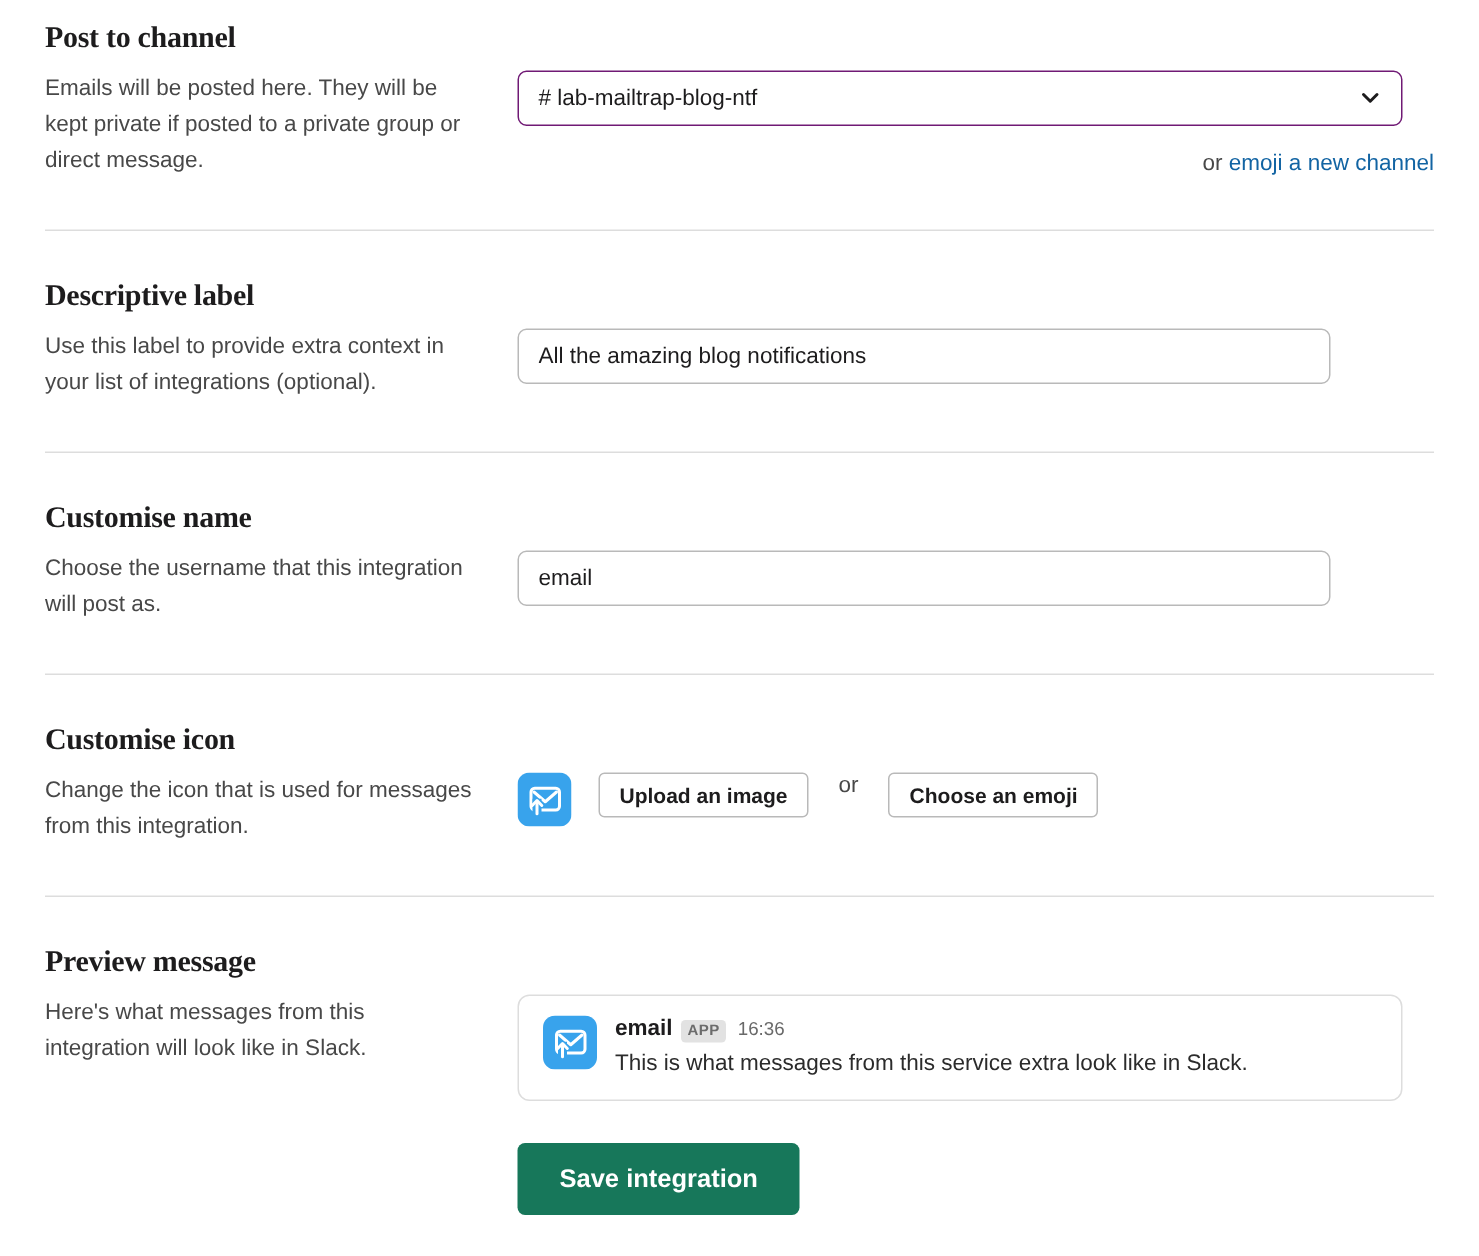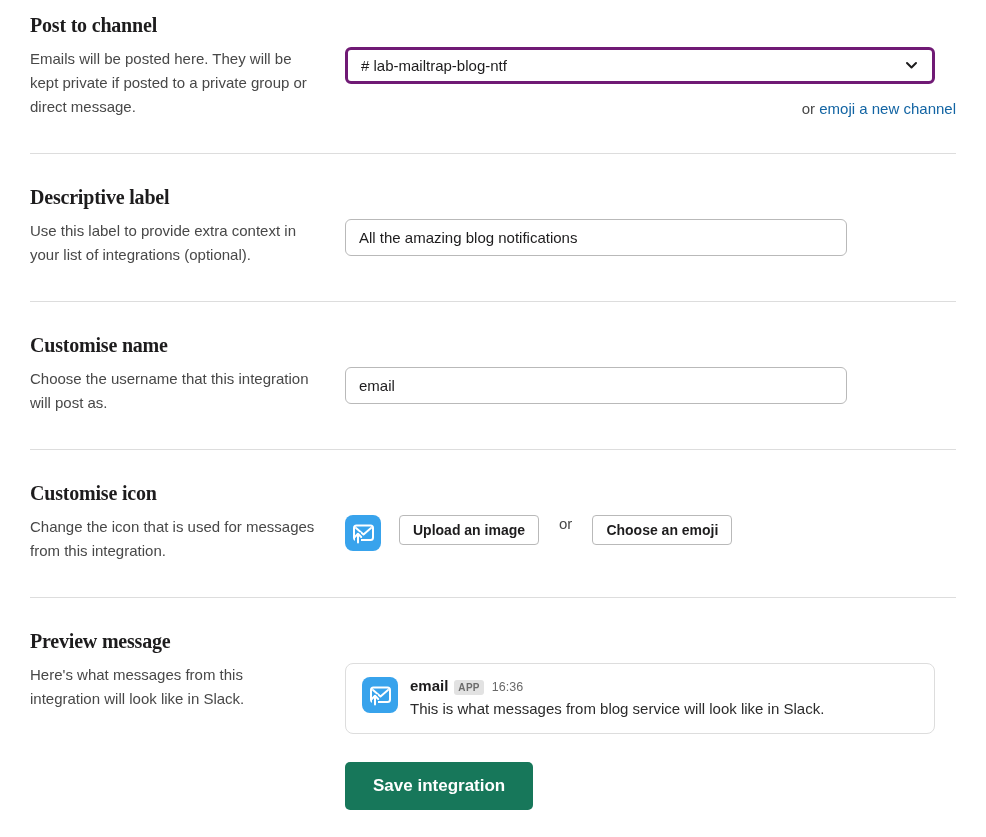--- a/index.html
+++ b/index.html
@@ -36,21 +36,21 @@
   hr.section-divider {
     border: 0;
     border-top: 1px solid #dddddd;
     margin: 34px 0 32px 0;
   }
 
   
   .select-box {
     width: 590px;
     height: 37px;
-    border: 3px solid #701a75;
+    border: 1px solid #701a75;
     border-radius: 6px;
     background: #ffffff;
     display: flex;
     align-items: center;
     padding: 0 14px 0 13px;
     cursor: pointer;
     font-size: 15px;
     color: #1d1c1d;
   }
   .select-box .select-value { flex: 1; }
@@ -59,21 +59,21 @@
   .or-create-row {
     width: 611px;
     margin-top: 16px;
     text-align: right;
     font-size: 15px;
     color: #484848;
   }
   .link { color: #1264a3; text-decoration: none; cursor: pointer; }
 
   input.text-input {
-    width: 502px;
+    width: 542px;
     height: 37px;
     border: 1px solid #b9b9b9;
     border-radius: 6px;
     padding: 0 13px;
     font-size: 15px;
     font-family: "Liberation Sans", "DejaVu Sans", sans-serif;
     color: #1d1c1d;
     background: #ffffff;
     outline: none;
   }
@@ -229,21 +229,21 @@
               <line x1="13" y1="27.5" x2="13" y2="19.5" stroke="#ffffff" stroke-width="2" stroke-linecap="round"></line>
               <polyline points="9.8,22 13,18.7 16.2,22" fill="none" stroke="#ffffff" stroke-width="2" stroke-linejoin="round" stroke-linecap="round"></polyline>
             </svg>
           </span>
           <div class="preview-body">
             <div class="preview-meta">
               <span class="preview-username">email</span>
               <span class="app-badge">APP</span>
               <span class="preview-time">16:36</span>
             </div>
-            <div class="preview-text">This is what messages from blog service will look like in Slack.</div>
+            <div class="preview-text">This is what messages from this service extra look like in Slack.</div>
           </div>
         </div>
         <button class="save-btn">Save integration</button>
       </div>
     </div>
   </section>
 
 </div>
 
 </body></html>

